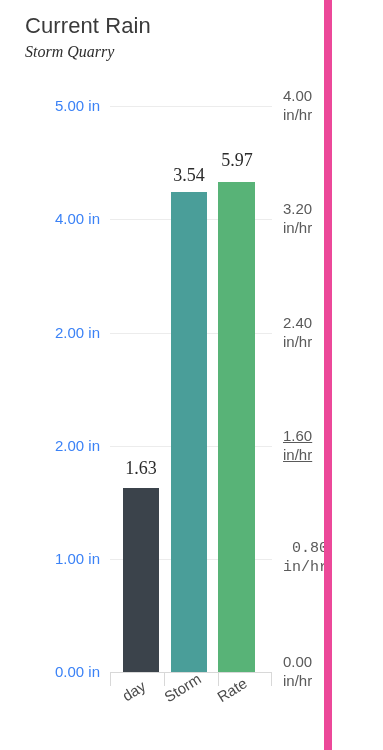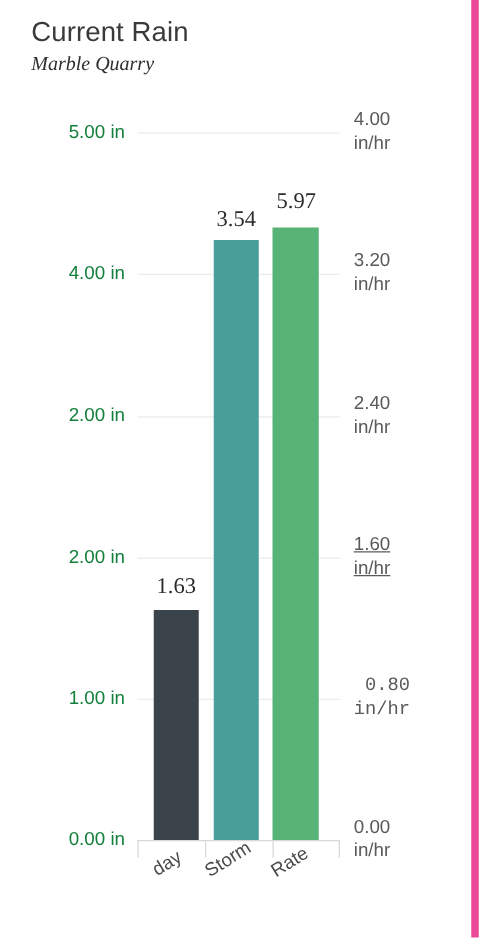--- a/index.html
+++ b/index.html
@@ -9,25 +9,25 @@
   }
   body {
     width: 383px;
     height: 750px;
     overflow: hidden;
     font-family: "Liberation Sans", sans-serif;
     -webkit-font-smoothing: antialiased;
   }
   .card {
     position: relative;
-    width: 383px;
+    width: 332px;
     height: 750px;
     background: #ffffff;
     box-sizing: border-box;
-    border-right: 6px solid #ec4899;
+    border-right: 8px solid #ec4899;
     overflow: hidden;
   }
   .header {
     position: absolute;
     left: 25px;
     top: 12px;
     width: 300px;
   }
   .chart-title {
     font-family: "Liberation Sans", sans-serif;
@@ -63,21 +63,21 @@
     width: 162px;
     height: 1px;
     background: #ececec;
   }
   .axis-left-label {
     position: absolute;
     right: 283px;
     text-align: right;
     font-family: "Liberation Sans", sans-serif;
     font-size: 15px;
-    color: #15803d;
+    color: #3b82f6;
     white-space: nowrap;
     line-height: 18px;
   }
   .axis-right-label {
     position: absolute;
     left: 283px;
     text-align: right;
     font-family: "Liberation Sans", sans-serif;
     font-size: 15px;
     color: #5a5a5a;
@@ -125,21 +125,21 @@
     transform-origin: left top;
   }
 </style>
 </head>
 <body>
 
 <div class="card">
 
   <div class="header">
     <div class="chart-title">Current Rain</div>
-    <div class="chart-subtitle">Marble Quarry</div>
+    <div class="chart-subtitle">Storm Quarry</div>
   </div>
 
   <div class="plot">
 
     <div class="gridline" style="top:106px;"></div>
     <div class="gridline" style="top:219px;"></div>
     <div class="gridline" style="top:333px;"></div>
     <div class="gridline" style="top:446px;"></div>
     <div class="gridline" style="top:559px;"></div>
 

